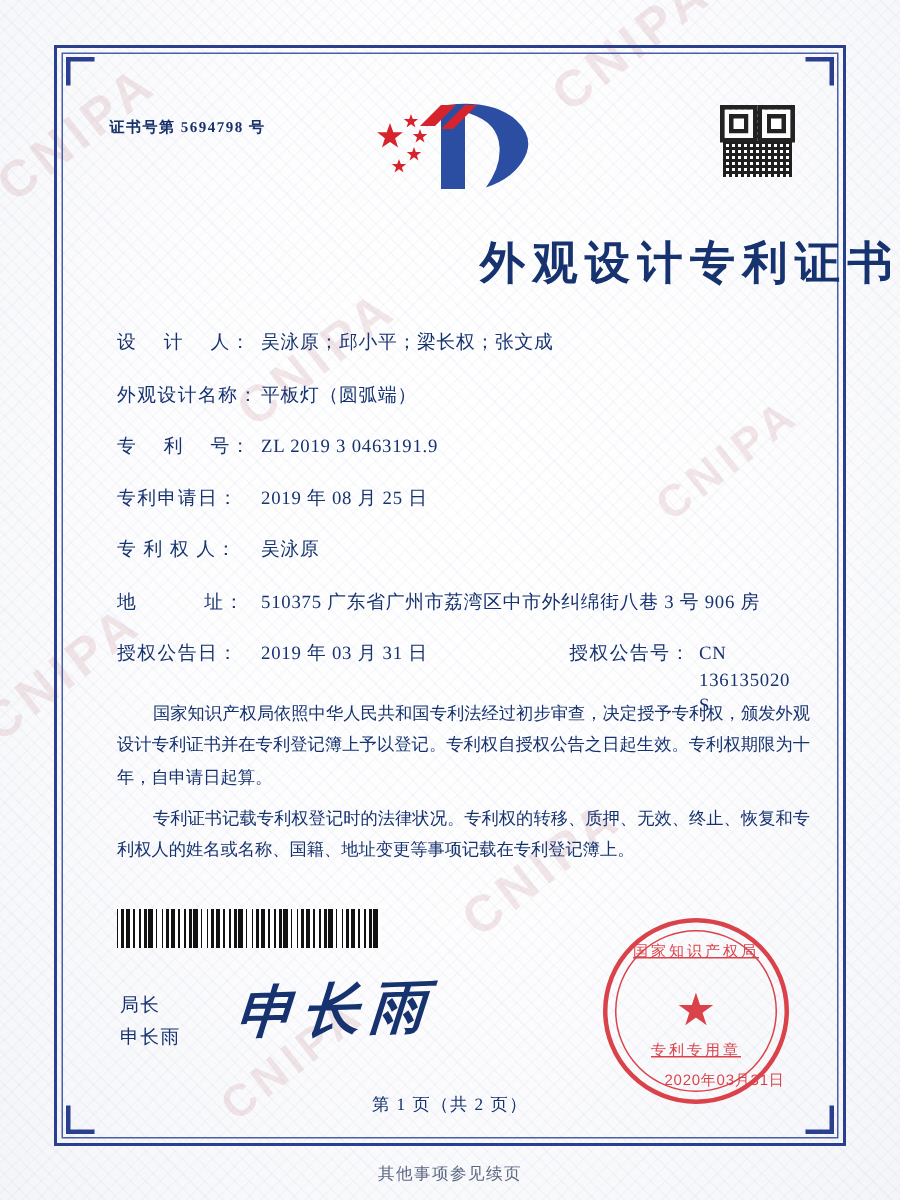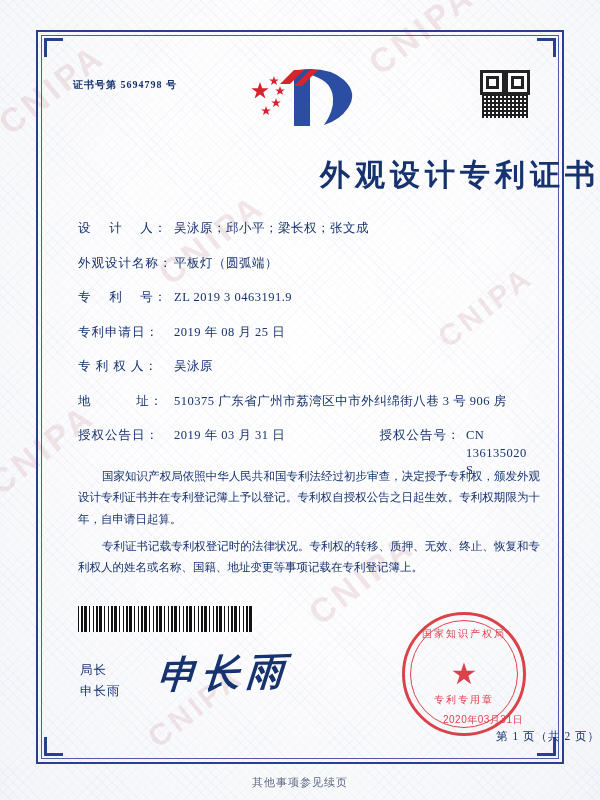--- a/index.html
+++ b/index.html
@@ -231,39 +231,40 @@
     line-height: 1;
     color: #d6232c;
   }
   .seal .arc-top, .seal .arc-bottom {
     position: absolute;
     left: 0; right: 0;
     text-align: center;
     font-size: 10px;
     font-family: "Liberation Sans", sans-serif;
     letter-spacing: 2px;
+    text-decoration: underline;
   }
   .seal .arc-top { top: 12px; }
   .seal .arc-bottom { bottom: 26px; }
   .seal .seal-date {
     position: absolute;
     left: 0; right: 0;
     bottom: 6px;
     text-align: right;
     font-size: 10px;
     font-family: "Liberation Sans", sans-serif;
     letter-spacing: .5px;
   }
 
   
   .page-num {
     position: absolute;
     left: 0; right: 0;
     bottom: 56px;
-    text-align: right;
+    text-align: center;
     font-size: 11.5px;
     color: #16326f;
     letter-spacing: 1px;
   }
   .footnote {
     position: absolute;
     left: 0; right: 0;
     bottom: 10px;
     text-align: center;
     font-size: 11px;

